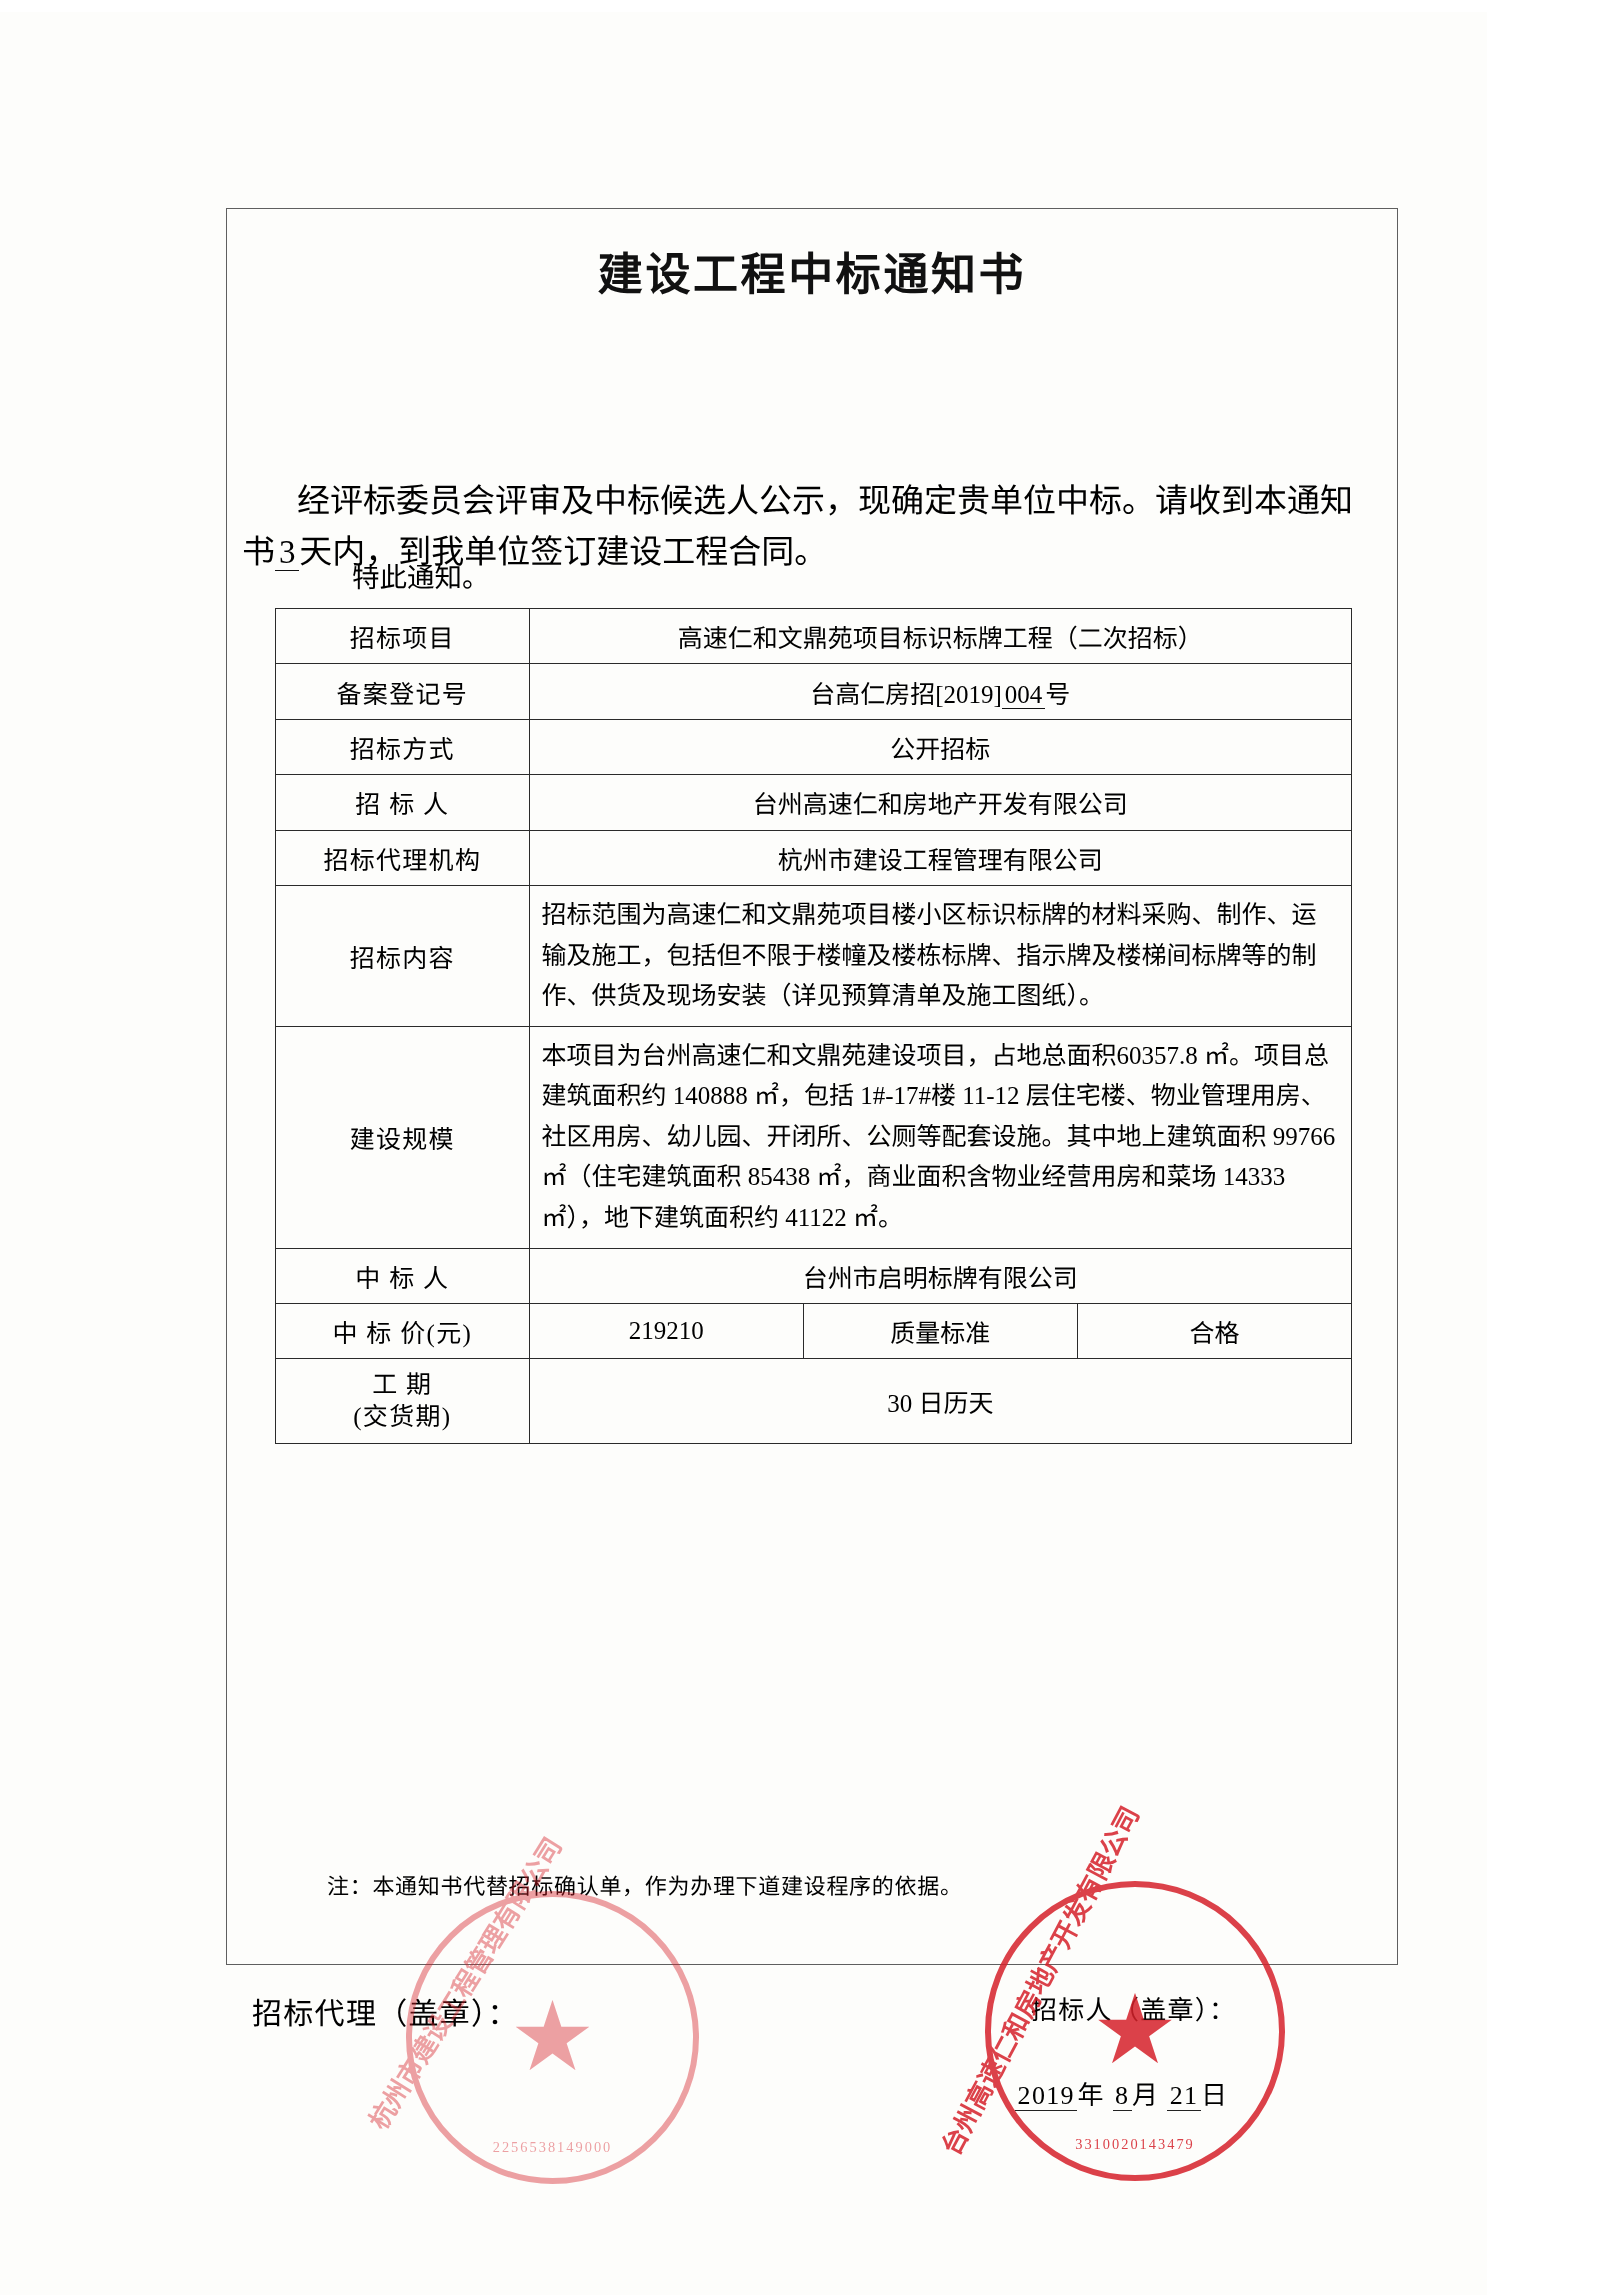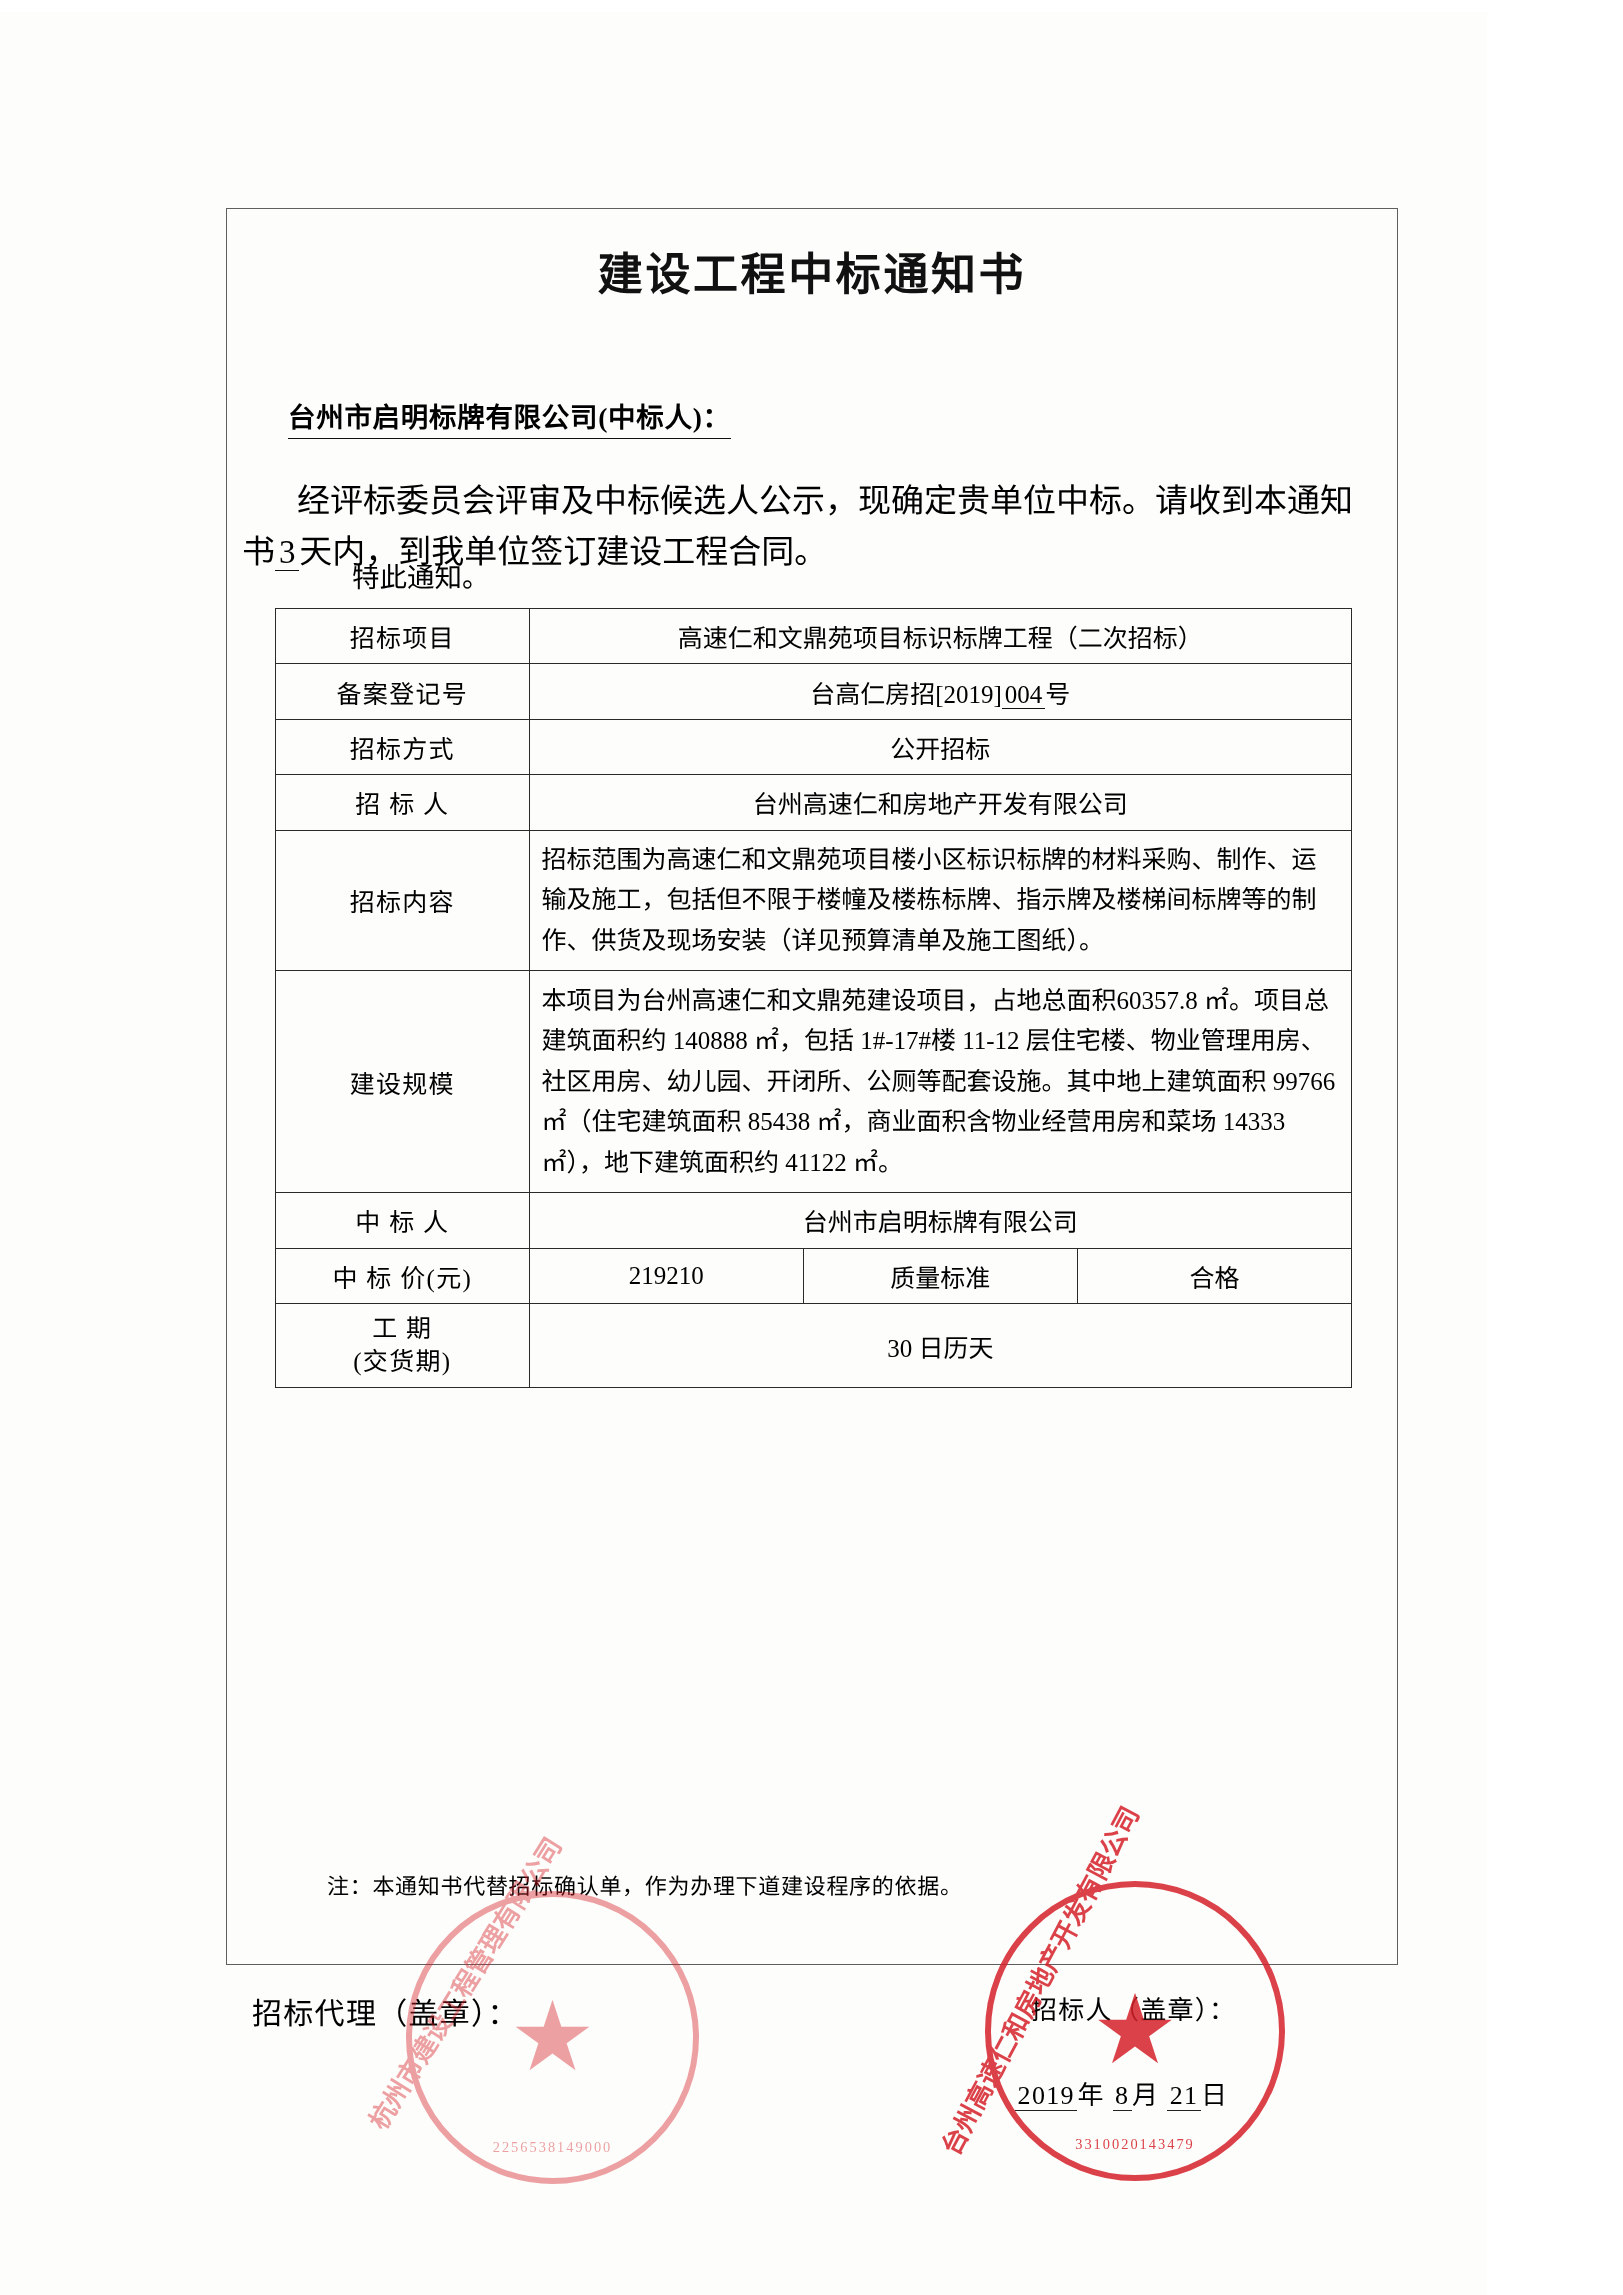--- a/index.html
+++ b/index.html
@@ -220,21 +220,20 @@
 </style>
 </head>
 <body>
 
 <div class="page">
 
   <div class="scan-frame"></div>
 
   <div class="doc-title">建设工程中标通知书</div>
 
-  <div class="addressee">台州市启明标牌有限公司(中标人)：</div>
 
   <div class="body-p1">
     <span>经评标委员会评审及中标候选人公示，现确定贵单位中标。请收到本通知书</span><span class="underline-small">3</span><span>天内，到我单位签订建设工程合同。</span>
   </div>
 
   <div class="body-p2">特此通知。</div>
 
   <table class="main">
     <tbody>
       <tr>
@@ -247,20 +246,24 @@
           <span>台高仁房招[2019]</span><span class="ul-inline">004</span><span>号</span>
         </td>
       </tr>
       <tr>
         <td class="label">招标方式</td>
         <td class="value-center" colspan="3">公开招标</td>
       </tr>
       <tr>
         <td class="label lbl-spaced">招 标 人</td>
         <td class="value-center" colspan="3">台州高速仁和房地产开发有限公司</td>
+      </tr>
+      <tr>
+        <td class="label">招标代理机构</td>
+        <td class="value-center" colspan="3">杭州市建设工程管理有限公司</td>
       </tr>
       <tr>
         <td class="label">招标内容</td>
         <td class="value-left" colspan="3">招标范围为高速仁和文鼎苑项目楼小区标识标牌的材料采购、制作、运输及施工，包括但不限于楼幢及楼栋标牌、指示牌及楼梯间标牌等的制作、供货及现场安装（详见预算清单及施工图纸）。</td>
       </tr>
       <tr>
         <td class="label">建设规模</td>
         <td class="value-left" colspan="3">本项目为台州高速仁和文鼎苑建设项目，占地总面积60357.8 ㎡。项目总建筑面积约 140888 ㎡，包括 1#-17#楼 11-12 层住宅楼、物业管理用房、社区用房、幼儿园、开闭所、公厕等配套设施。其中地上建筑面积 99766 ㎡（住宅建筑面积 85438 ㎡，商业面积含物业经营用房和菜场 14333 ㎡），地下建筑面积约 41122 ㎡。</td>
       </tr>
       <tr>

